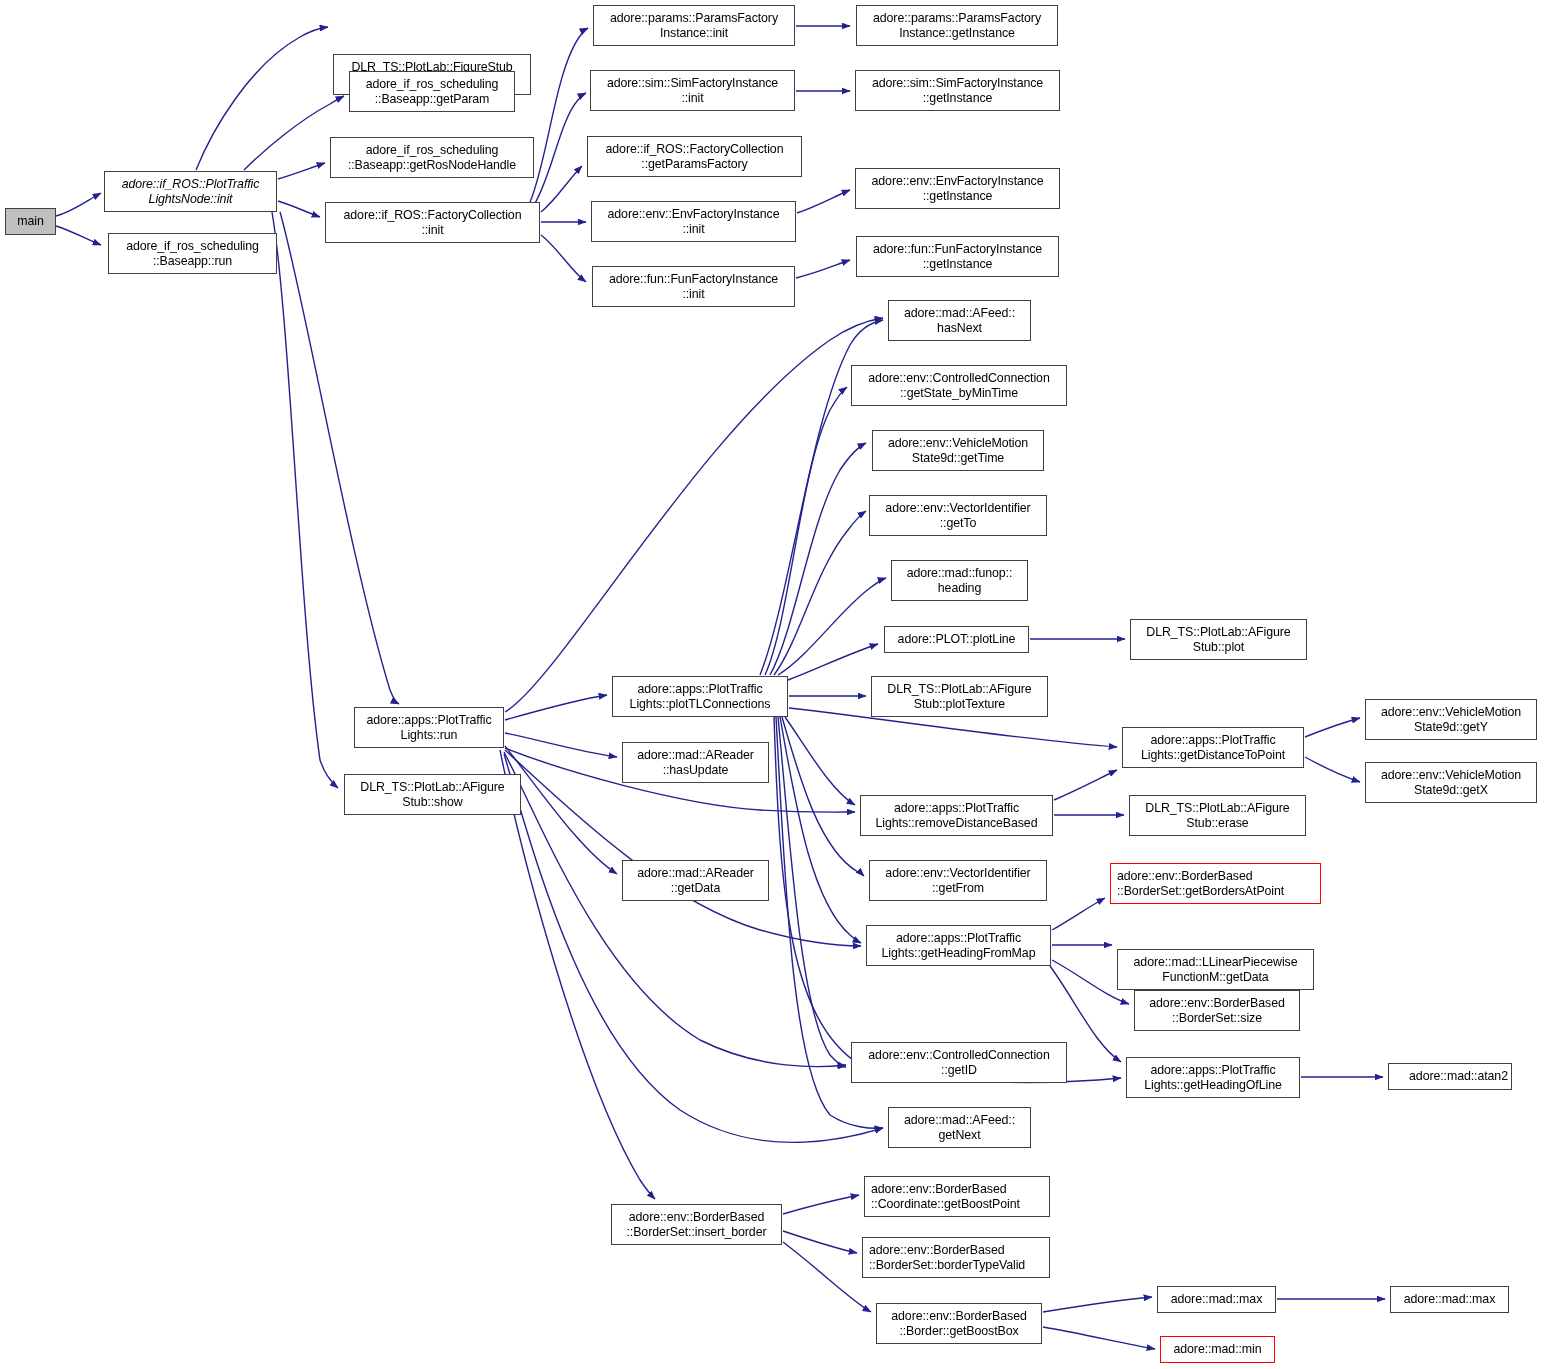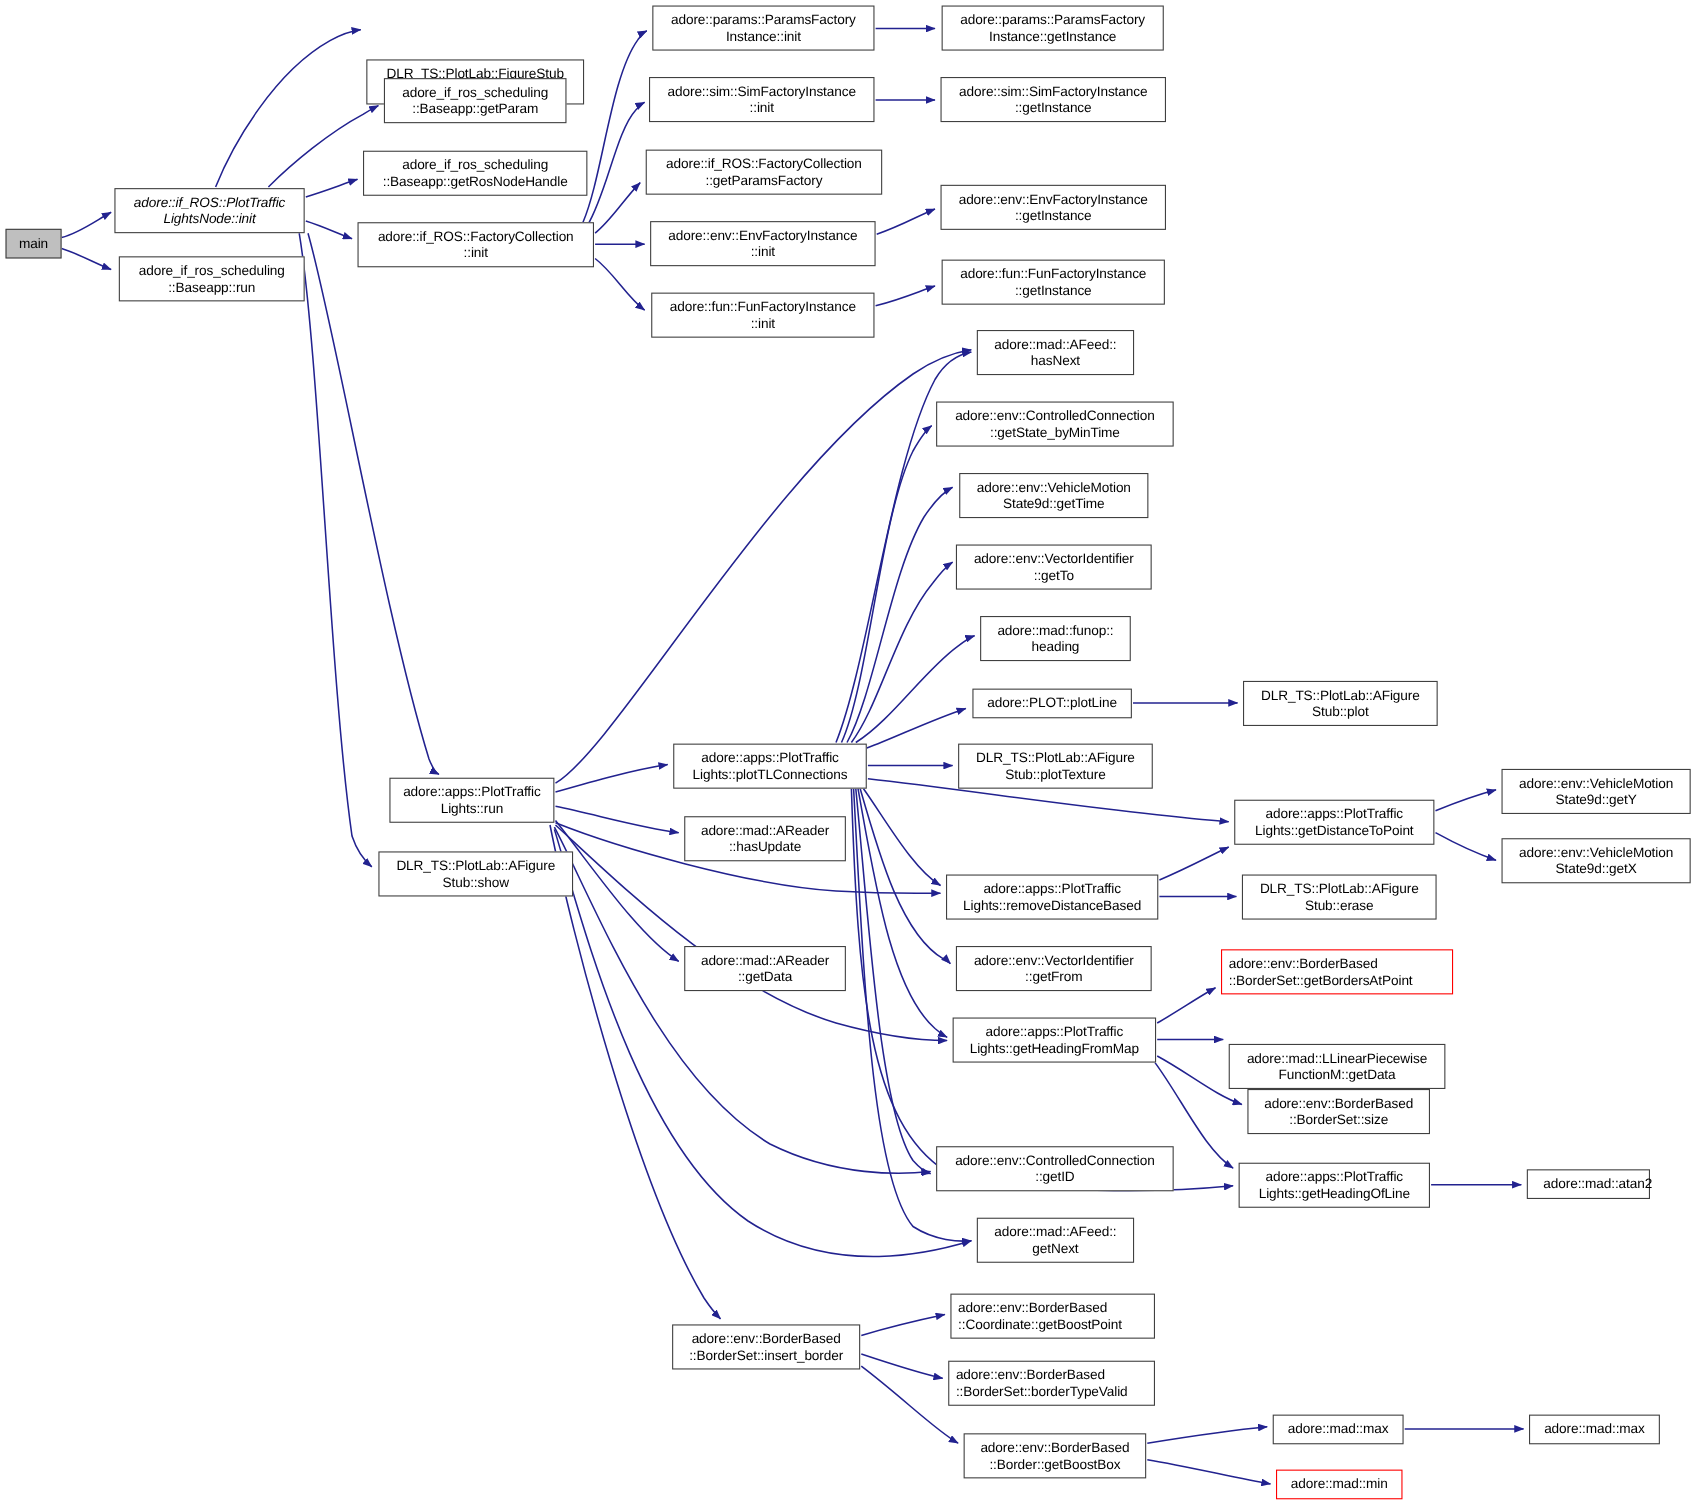--- a/index.html
+++ b/index.html
@@ -321,21 +321,21 @@
           <span>adore::env::ControlledConnection</span>
           <span>::getID</span>
         </div>
       </div>
       <div class="node" title="adore::apps::PlotTrafficLights::getHeadingOfLine" style="left: 1126px; top: 1057px; width: 174px; height: 41px;">
         <div>
           <span>adore::apps::PlotTraffic</span>
           <span>Lights::getHeadingOfLine</span>
         </div>
       </div>
-      <div class="node" title="adore::mad::atan2" style="left: 1388px; top: 1063px; width: 112px; height: 27px; padding-left: 17px;">
+      <div class="node" title="adore::mad::atan2" style="left: 1388px; top: 1063px; width: 124px; height: 27px; padding-left: 17px;">
         <div>
           <span>adore::mad::atan2</span>
         </div>
       </div>
       <div class="node" title="adore::mad::AFeed::getNext" style="left: 888px; top: 1107px; width: 143px; height: 41px;">
         <div>
           <span>adore::mad::AFeed::</span>
           <span>getNext</span>
         </div>
       </div>

